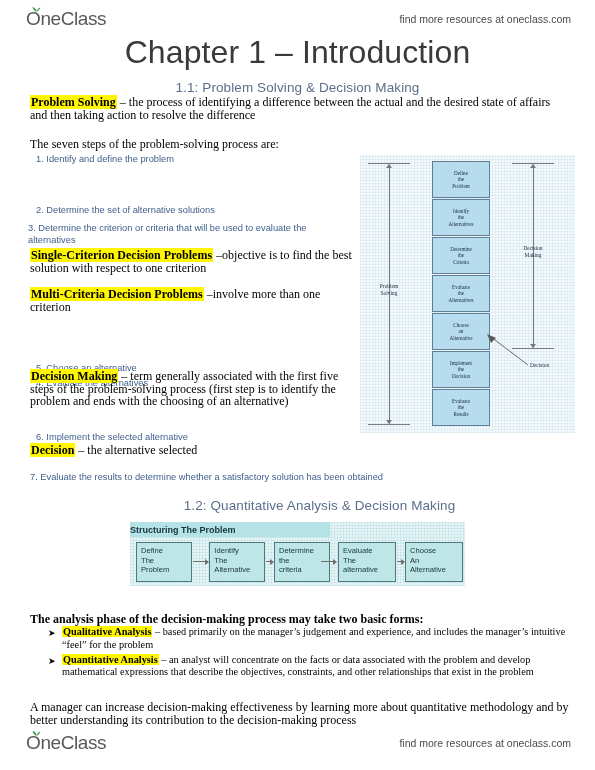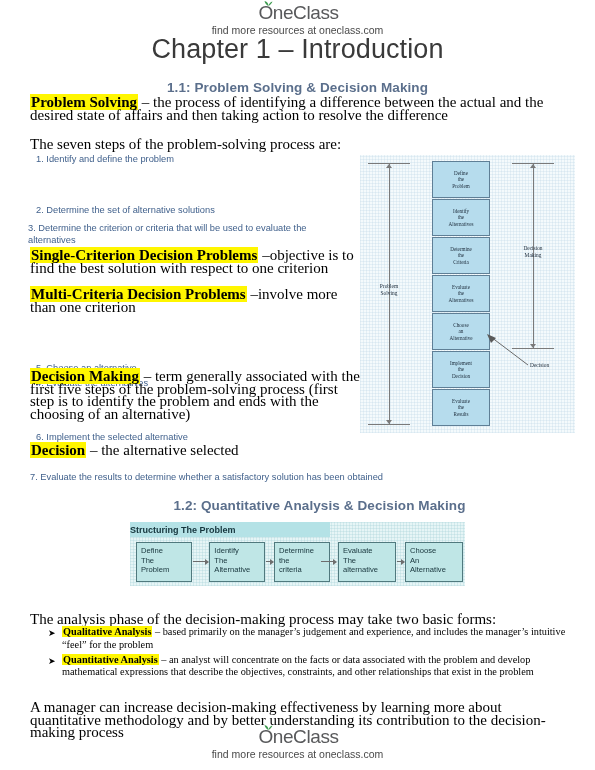--- a/index.html
+++ b/index.html
@@ -10,22 +10,21 @@
     font-family:"Liberation Serif", serif;
     color:#000;
     position:relative;
     overflow:hidden;
   }
 
   
   .brand-bar {
     position:absolute; left:0; width:595px; height:34px;
     display:flex; align-items:center; justify-content:space-between;
-    padding:0 18px;
-    flex-direction:column;
+    padding:0 24px;
   }
   .brand-top { top:2px; }
   .brand-bottom { top:726px; }
 
   .logo {
     position:relative;
     font-family:"Liberation Sans", sans-serif;
     font-size:19px; letter-spacing:-0.4px;
     color:#58595b; font-weight:400;
     padding-left:2px;
@@ -37,37 +36,37 @@
   .tagline {
     font-family:"Liberation Sans", sans-serif;
     font-size:10.5px; color:#4a4a4a;
   }
 
   
   .chapter-title {
     position:absolute; left:0; top:34px; width:595px;
     text-align:center;
     font-family:"Liberation Sans", sans-serif;
-    font-size:27px; font-weight:400; color:#3a3a3a;
+    font-size:32px; font-weight:400; color:#3a3a3a;
     letter-spacing:0.1px;
   }
   .section-head {
     position:absolute; width:595px; text-align:center;
     font-family:"Liberation Sans", sans-serif;
-    font-size:13.5px; font-weight:700; color:#5b6f8c;
+    font-size:13.5px; font-weight:400; color:#5b6f8c;
     letter-spacing:0.1px;
   }
   .section-head-1 { top:80px; }
   .section-head-2 { top:498px;padding-left:44px; }
 
   
   .para {
     position:absolute;
     font-family:"Liberation Serif", serif;
-    font-size:15px; line-height:12.6px;
+    font-size:12px; line-height:12.6px;
     color:#000; text-align:left;
   }
   .blue-step {
     position:absolute;
     font-family:"Liberation Sans", sans-serif;
     font-size:9.3px; line-height:12px;
     color:#41618c;
   }
   .hl {
     background:#fff600;
@@ -335,21 +334,21 @@
       <div class="sa-arrow tight"></div>
       <div class="sa-box">
         <span>Choose</span><br>
         <span>An</span><br>
         <span>Alternative</span>
       </div>
     </div>
   </div>
 </div>
 
-<div class="para" style="left:30px; top:613px; width:540px;">The analysis phase of the decision-making process may take two basic forms:</div>
+<div class="para" style="left:30px; top:613px; width:540px;font-weight:bold;">The analysis phase of the decision-making process may take two basic forms:</div>
 
 <div class="bullets" style="left:48px; top:626px; width:520px;">
   <div class="bullet-row">
     <span class="bullet-mark">➤</span>
     <span><span class="hl">Qualitative Analysis</span><span> – based primarily on the manager’s judgement and experience, and includes the manager’s intuitive “feel” for the problem</span></span>
   </div>
   <div class="bullet-row" style="margin-top:2px;">
     <span class="bullet-mark">➤</span>
     <span><span class="hl">Quantitative Analysis</span><span> – an analyst will concentrate on the facts or data associated with the problem and develop mathematical expressions that describe the objectives, constraints, and other relationships that exist in the problem</span></span>
   </div>

